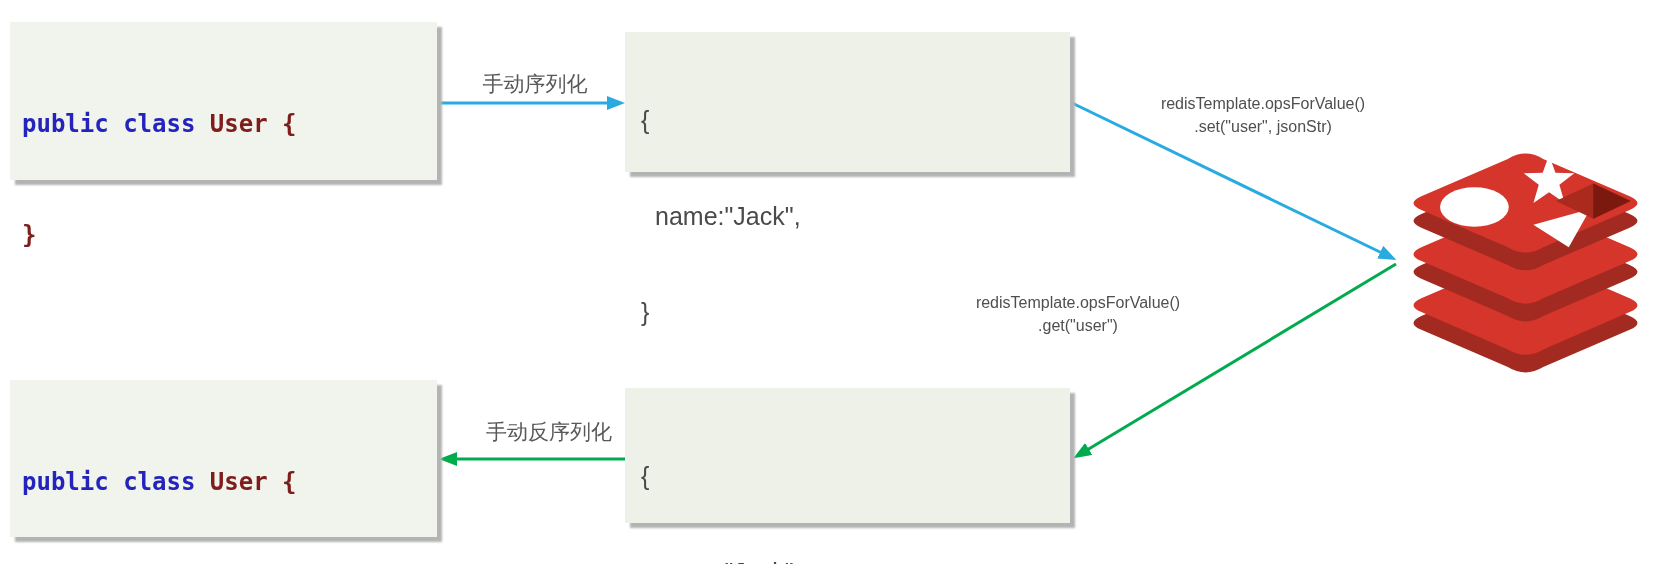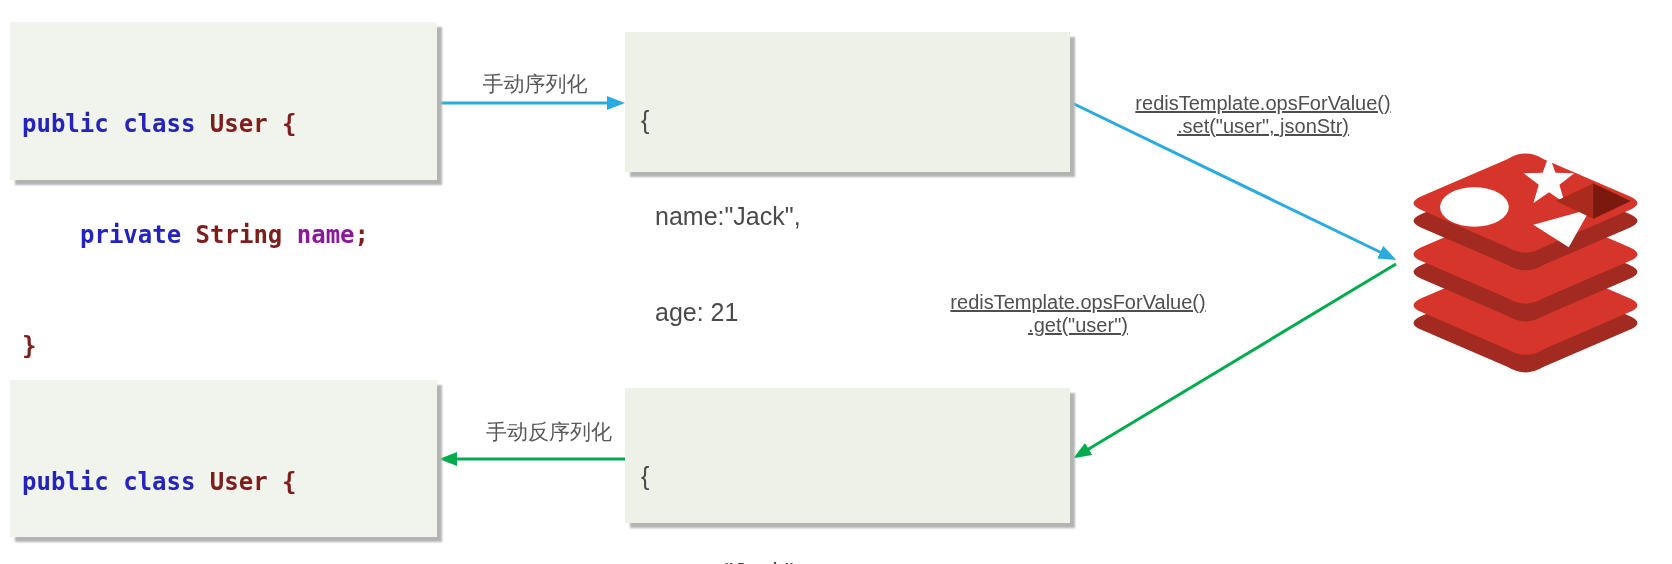--- a/index.html
+++ b/index.html
@@ -30,21 +30,21 @@
   }
   .json-line.ind { padding-left:14px; }
 
   
   .zh-label {
     position:absolute; transform:translateX(-50%);
     font-size:21px; color:#585858; white-space:nowrap;
   }
   .call-label {
     position:absolute; transform:translateX(-50%); text-align:center;
-    font-size:20px; line-height:23px; color:#4f4f4f; white-space:nowrap;text-decoration:underline;
+    font-size:16px; line-height:23px; color:#4f4f4f; white-space:nowrap;
   }
 
   .redis-logo { position:absolute; left:1398px; top:152px; width:255px; height:222px; }
 </style>
 </head>
 <body>
 
 <div class="canvas">
 
   <svg class="overlay" viewBox="0 0 1672 564">
@@ -57,35 +57,33 @@
       </marker>
     </defs>
     <line x1="437" y1="103" x2="609" y2="103" stroke="#29abe2" stroke-width="3" marker-end="url(#ah-blue)"></line>
     <line x1="1070" y1="102" x2="1382" y2="253" stroke="#29abe2" stroke-width="3" marker-end="url(#ah-blue)"></line>
     <line x1="1396" y1="264" x2="1087" y2="450" stroke="#00ab4e" stroke-width="3" marker-end="url(#ah-green)"></line>
     <line x1="625" y1="459" x2="455" y2="459" stroke="#00ab4e" stroke-width="3" marker-end="url(#ah-green)"></line>
   </svg>
 
   <div class="code-box" style="left:10px;top:22px;width:427px;height:158px">
     <div class="code-line"><span class="kw">public class</span><span class="pl"> User {</span></div>
-    <div class="code-line ind"><span class="kw">private</span><span class="pl"> String </span><span class="fd">name</span><span class="pl">;</span></div>
     <div class="code-line"><span class="pl">}</span></div>
   </div>
 
   <div class="code-box" style="left:10px;top:380px;width:427px;height:157px">
     <div class="code-line"><span class="kw">public class</span><span class="pl"> User {</span></div>
     
     
     
   </div>
 
   <div class="json-box" style="left:625px;top:32px;width:445px;height:140px">
     <div class="json-line">{</div>
     <div class="json-line ind">name:"Jack",</div>
-    <div class="json-line ind">age: 21</div>
     <div class="json-line">}</div>
   </div>
 
   <div class="json-box" style="left:625px;top:388px;width:445px;height:135px">
     <div class="json-line">{</div>
     <div class="json-line ind">name:"Jack",</div>
     
     
   </div>
 

